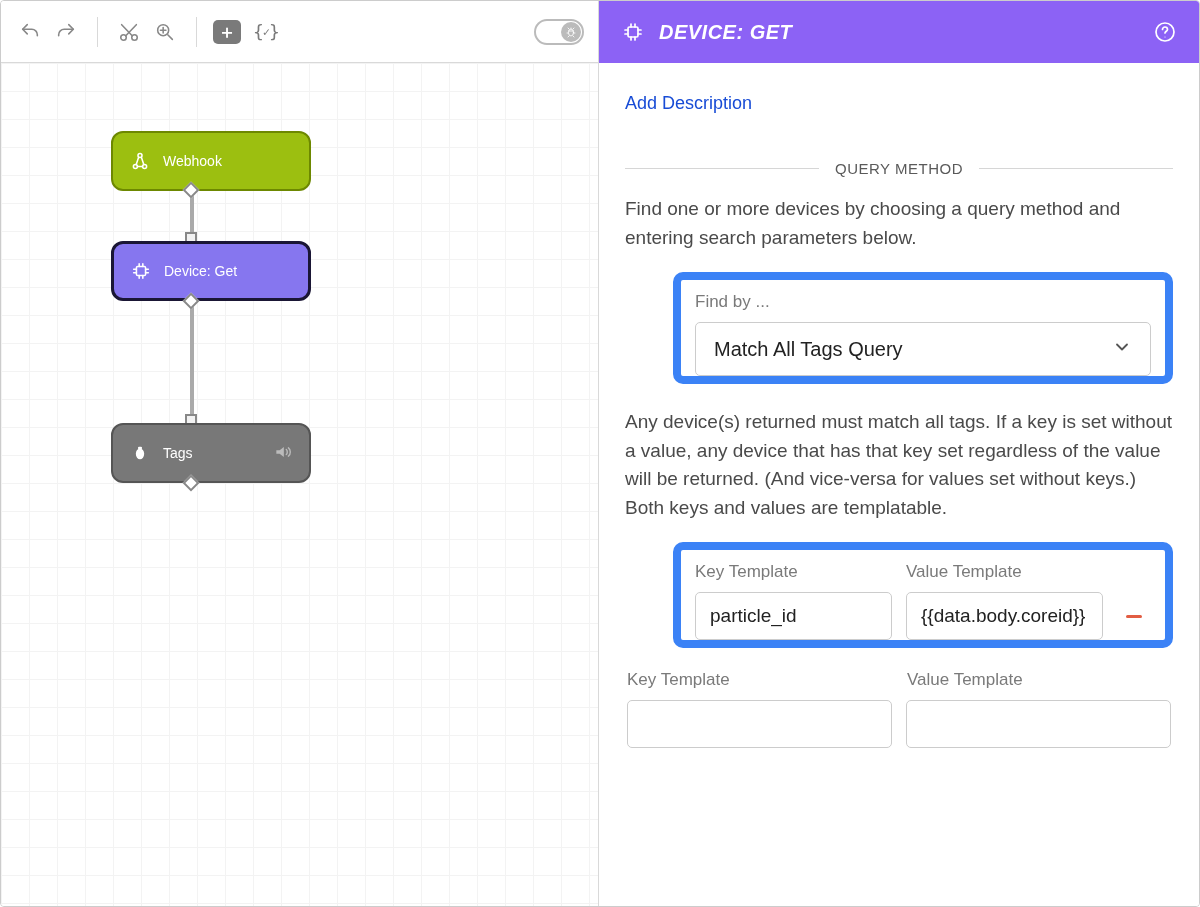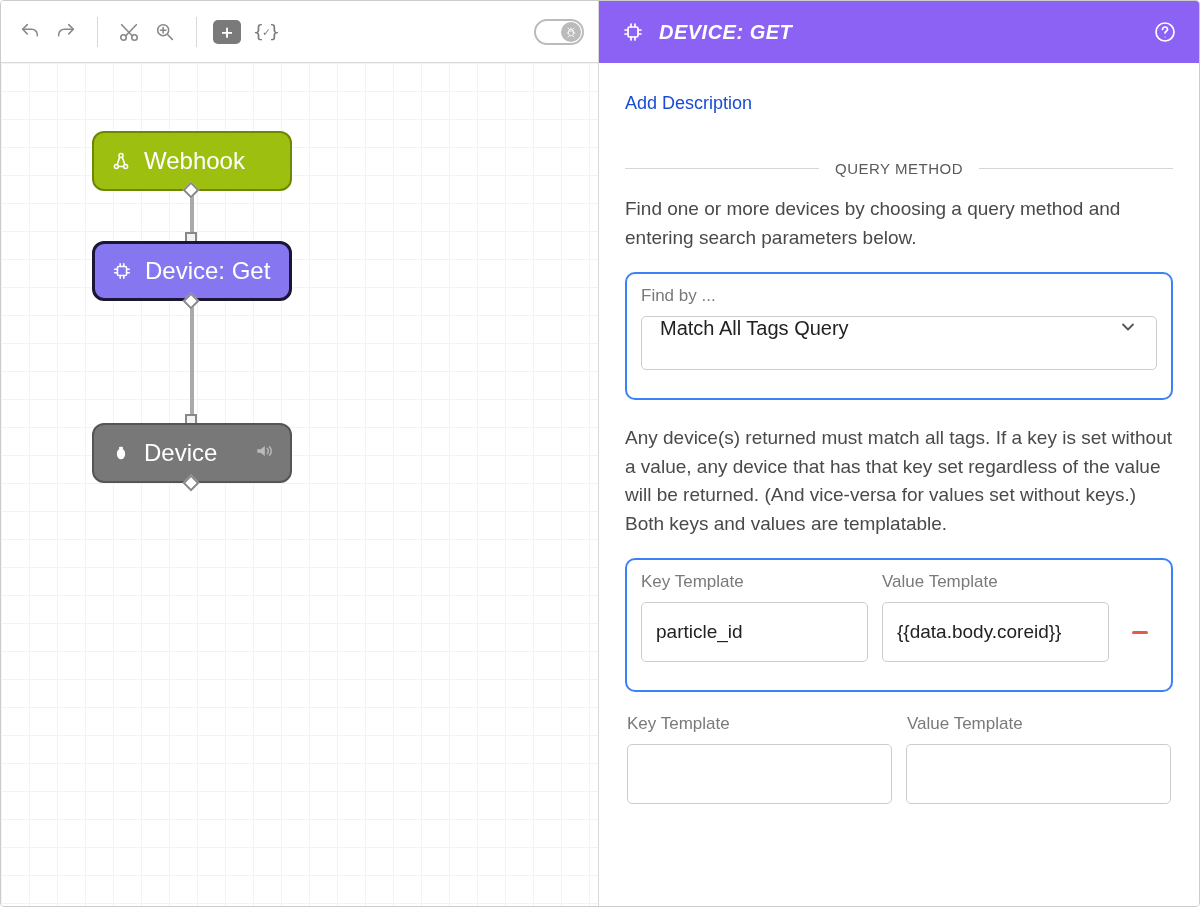--- a/index.html
+++ b/index.html
@@ -114,24 +114,25 @@
 
   .node {
     position: absolute;
     width: 200px;
     height: 60px;
     border-radius: 12px;
     display: flex;
     align-items: center;
     padding: 0 16px;
     color: #fff;
-    font-size: 24px;
+    font-size: 14px;
     font-weight: 500;
     gap: 12px;
     border: 2px solid rgba(0,0,0,0.25);
+    margin-left: 19px;
   }
   .node.webhook { background: #9cbf10; border-color:#6d8800; }
   .node.device  { background: #8676ef; border: 3px solid #1a1635; }
   .node.debug   { background: #787878; border-color:#555; }
   .node .icon-slot { width: 22px; display:flex; justify-content:center; }
   .node.debug .snd {
     margin-left: auto;
     opacity: .55;
   }
 
@@ -199,51 +200,52 @@
     height: 1px;
     background: #d6d6d6;
   }
   .help-text {
     font-size: 19px;
     line-height: 1.5;
     color: #4a4a4a;
     margin-bottom: 20px;
   }
   .hl-box {
-    border: 2px solid #3b82f6;
+    border: 8px solid #3b82f6;
     border-radius: 10px;
-    padding: 12px 14px 28px;
+    padding: 12px 14px 0;
     margin-bottom: 24px;
+    margin-left: 48px;
   }
   .field-label {
     font-size: 17px;
     color: #7a7a7a;
     margin-bottom: 10px;
   }
   .select {
     height: 54px;
     border: 1px solid #ccc;
     border-radius: 5px;
     display: flex;
-    align-items: flex-start;
+    align-items: center;
     padding: 0 18px;
     font-size: 20px;
     color: #222;
     justify-content: space-between;
     cursor: pointer;
     background:#fff;
   }
   .row {
     display: flex;
     gap: 14px;
     align-items: center;
   }
   .col { flex: 1; }
   .input {
-    height: 60px;
+    height: 48px;
     border: 1px solid #ccc;
     border-radius: 5px;
     padding: 0 14px;
     font-size: 19px;
     color: #222;
     width: 100%;
     background:#fff;
   }
   .remove {
     width: 34px; height:34px;
@@ -344,21 +346,21 @@
       <div class="diamond" style="left:184px; top:232px;"></div>
       <div class="stub" style="left:184px; top:351px;"></div>
 
       <div class="node debug" style="left:91px; top:360px;">
         <span class="icon-slot">
           <svg width="20" height="20" viewBox="0 0 24 24" style="fill:#fff;">
               <ellipse cx="12" cy="13" rx="5" ry="6.5"></ellipse>
               <rect x="9.5" y="4.5" width="5" height="3" rx="1.5"></rect>
             </svg>
         </span>
-        <span>Device</span>
+        <span>Tags</span>
         <span class="snd">
           <svg class="ico-white" width="20" height="20" viewBox="0 0 24 24" style="opacity:.9">
               <path d="M4 10v4h4l5 4V6l-5 4H4z" fill="#fff" stroke="none"></path>
               <path d="M16 9c1.5 1 1.5 5 0 6M18.5 7c3 2 3 8 0 10"></path>
             </svg>
         </span>
       </div>
       <div class="diamond" style="left:184px; top:414px;"></div>
     </div>
   </div>

